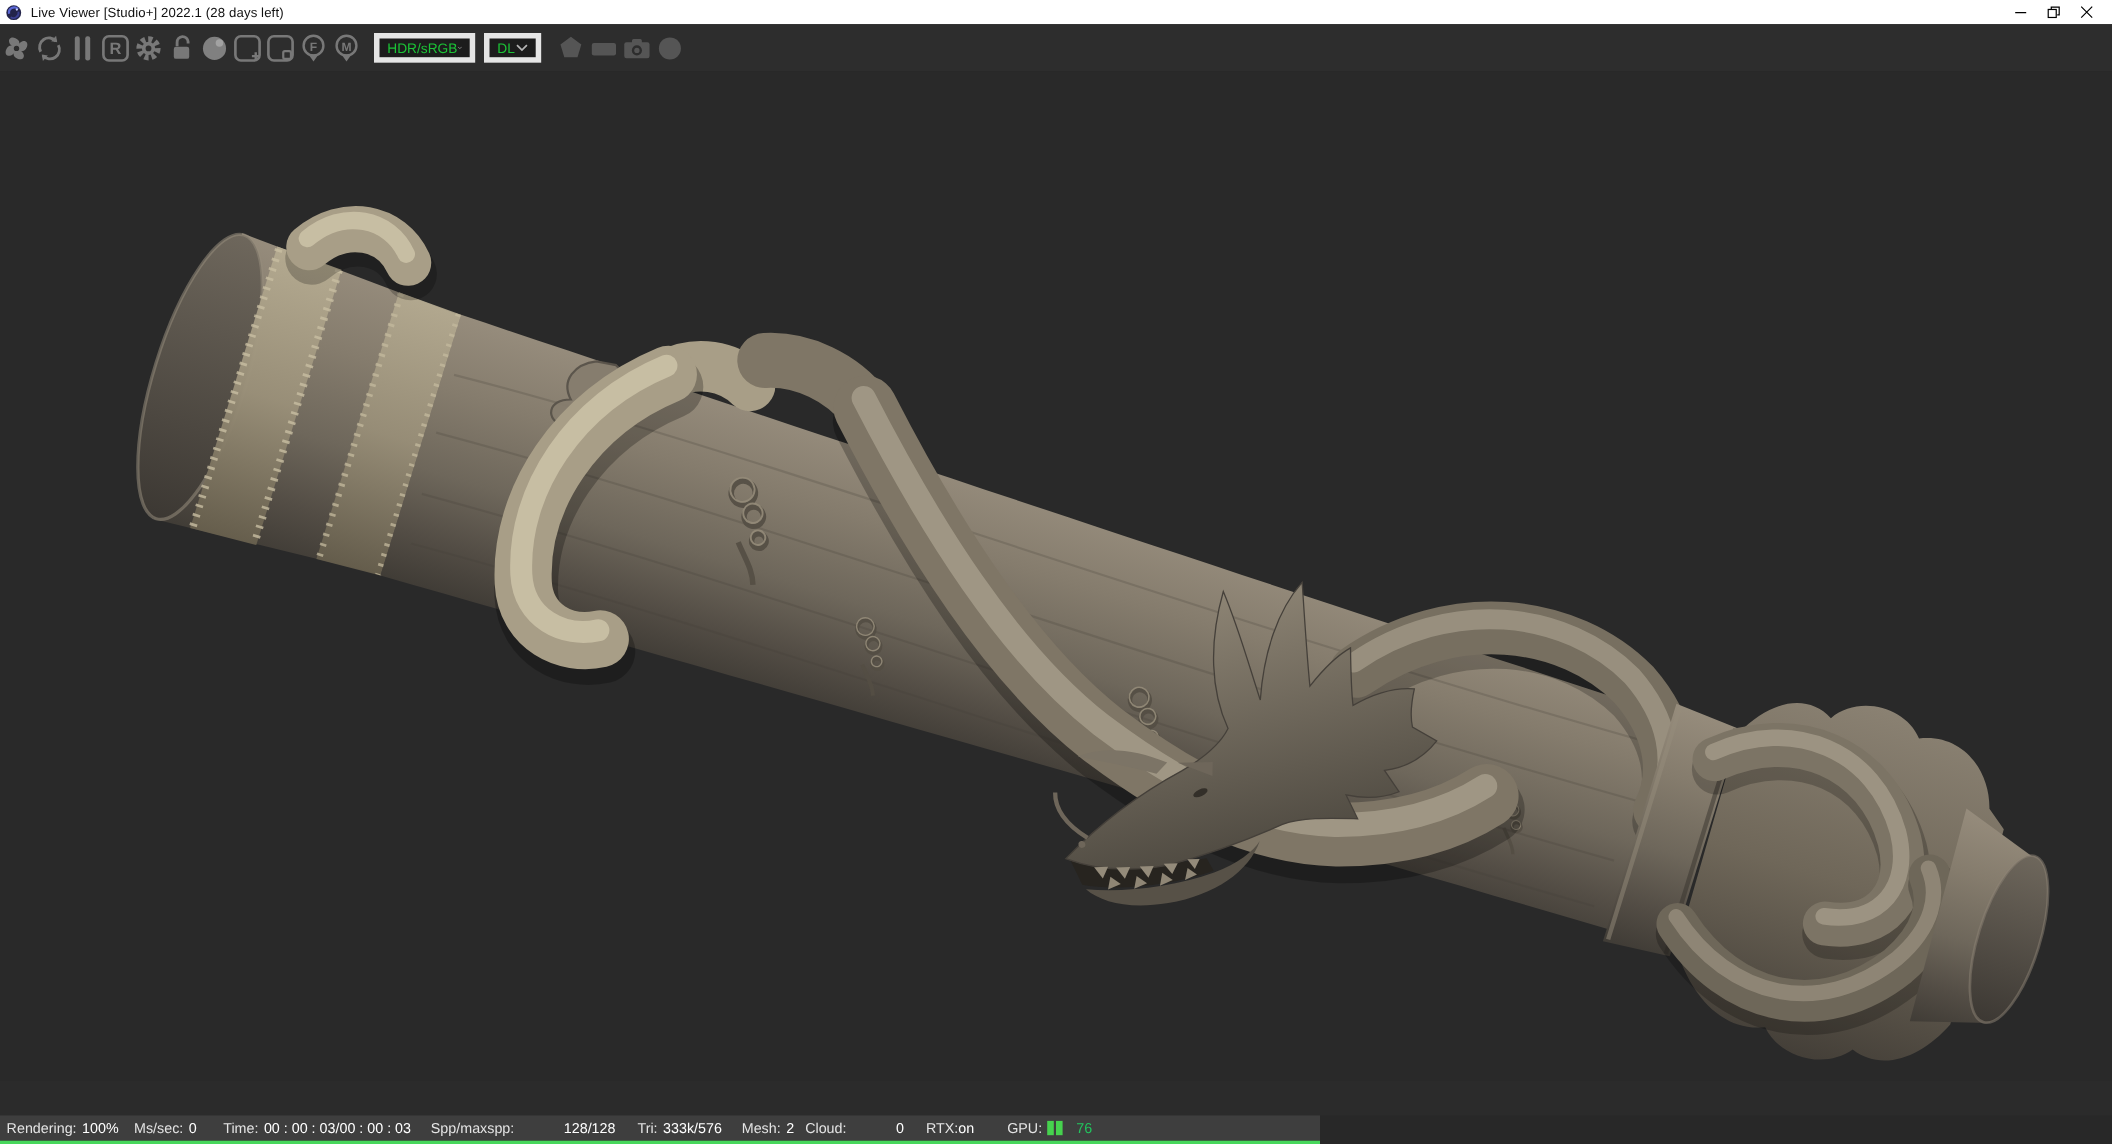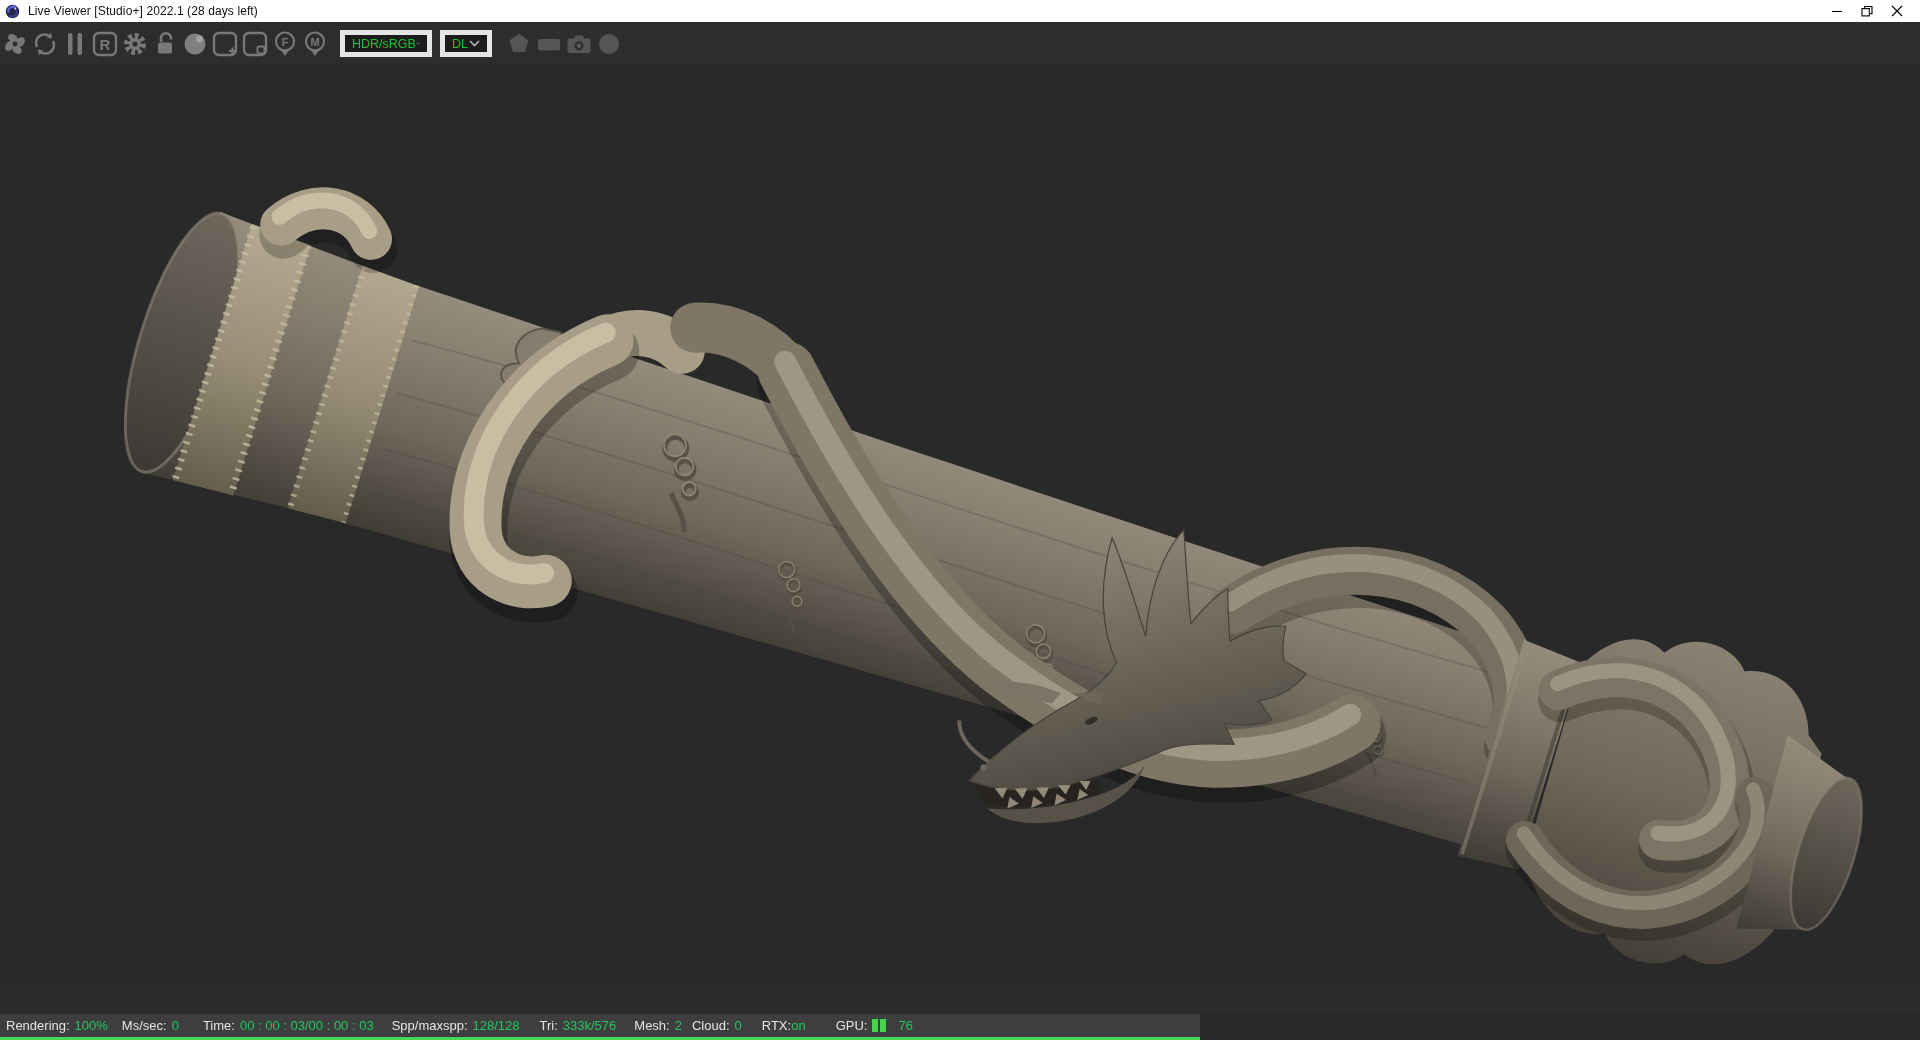--- a/index.html
+++ b/index.html
@@ -36,25 +36,25 @@
   
   .viewport{height:917px;background:#292929;position:relative;overflow:hidden;flex:0 0 auto;}
   .viewport svg{display:block;}
 
   
   .bottom{height:35px;background:#282828;flex:0 0 auto;position:relative;margin-top:32px;}
   .status-panel{width:1200px;height:23px;background:#3e3e3e;display:flex;align-items:center;
     font-size:13px;padding-left:6px;box-sizing:border-box;white-space:nowrap;}
   .field{display:flex;align-items:center;}
   .field .lbl{color:#e4e4e4;}
-  .field .val{color:#22c55e;margin-left:5px;}
+  .field .val{color:#ffffff;margin-left:5px;}
   .field.nogap .val{margin-left:0;}
   .field .val.yellow{color:#22c55e;margin-left:12px;}
   .m14{margin-right:14px;} .m24{margin-right:24px;} .m18{margin-right:18px;}
-  .m20{margin-right:20px;} .m10{margin-right:10px;} .m30{margin-right:30px;}
+  .m20{margin-right:20px;gap:40px;} .m10{margin-right:10px;} .m30{margin-right:30px;}
   .gpu-meter{display:flex;gap:2px;margin-left:5px;}
   .gpu-meter i{display:block;width:6px;height:13px;background:#46d24e;}
   .progress-track{width:1200px;height:9px;background:#232323;}
   .progress-fill{height:100%;background:#47d75b;width:100%;}
 </style>
 </head>
 <body>
 
 <div class="window">
 

